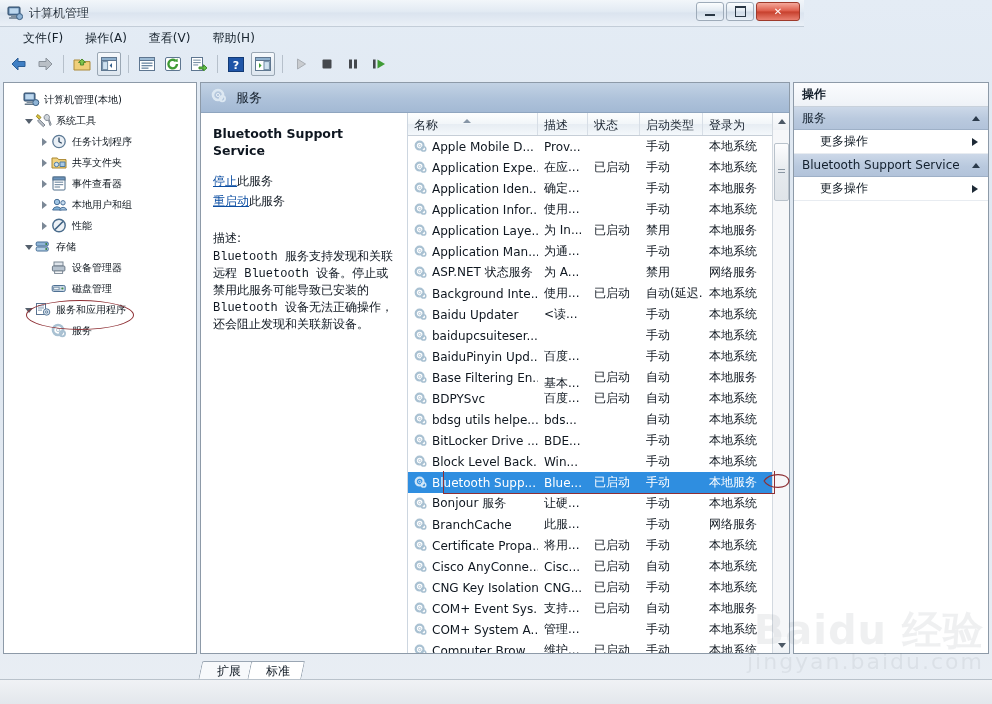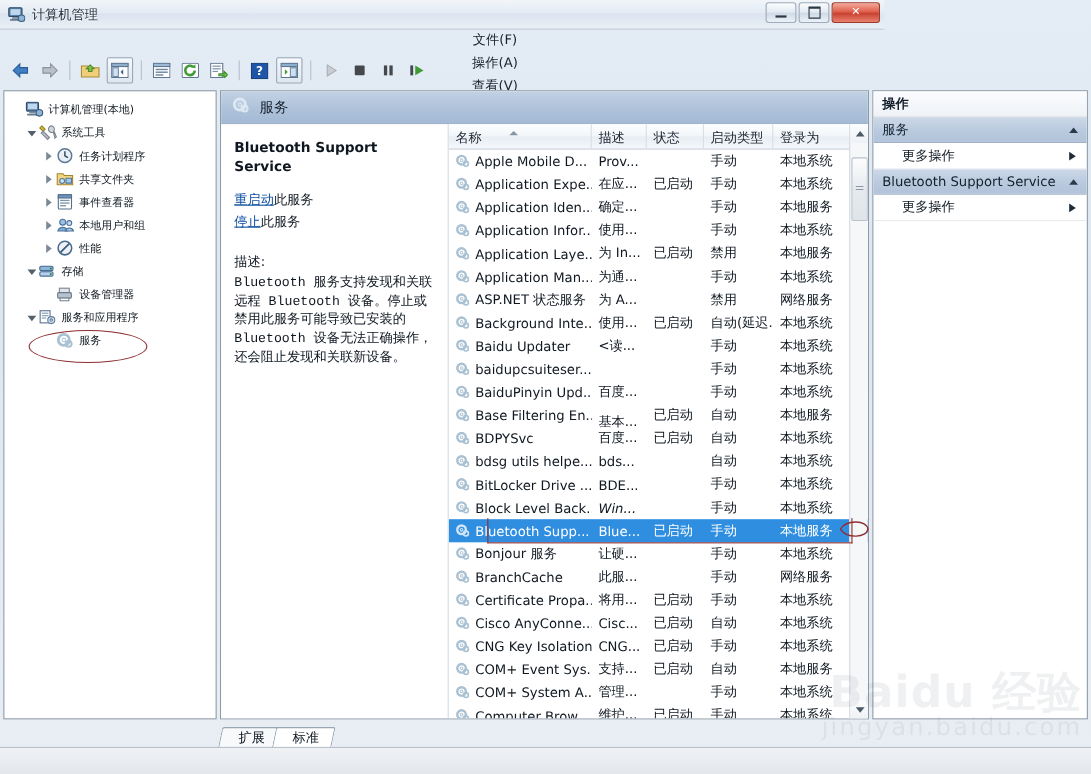--- a/index.html
+++ b/index.html
@@ -42,21 +42,21 @@
     width: 44px;
     background: linear-gradient(180deg,#f4a89a 0%, #dd5b49 48%, #c63f2c 52%, #e98070 100%);
     border-color: #9e3a2b; color:#fff; font-weight: bold;
   }
   .winbtn .glyph-min { display:block; width:10px; height:2px; background:#2a3744; margin-top:7px;}
   .winbtn .glyph-max { display:block; width:9px; height:8px; border:1px solid #2a3744; border-top-width:2px;}
 
   
   .menubar {
     position: absolute; left: 0; top: 26px; width: 888px; height: 24px;
-    display: flex; align-items: center; padding-left: 12px; box-sizing: border-box; flex-direction: column;
+    display: flex; align-items: center; padding-left: 12px; box-sizing: border-box;
   }
   .menuitem { font-size: 12px; color: #17232e; padding: 2px 11px; cursor: default; }
 
   
   .toolbar {
     position: absolute; left: 0; top: 50px; width: 992px; height: 28px;
     display: flex; align-items: center; padding-left: 6px; box-sizing: border-box;
   }
   .tb { width: 22px; height: 22px; margin: 0 2px; position: relative;
         display:flex; align-items:center; justify-content:center; }
@@ -456,20 +456,30 @@
         <span class="ticon">
           <svg width="17" height="15" viewBox="0 0 17 15">
             <rect x="3" y="2" width="9" height="4" fill="#dfe5eb" stroke="#7b8794"></rect>
             <rect x="1.4" y="6" width="12.5" height="5" rx="1" fill="#b6c2ce" stroke="#6c7a88"></rect>
             <rect x="3.6" y="11" width="8" height="2.4" fill="#fff" stroke="#7b8794"></rect>
           </svg>
         </span>
         <span>设备管理器</span>
       </div>
 
+      <div class="tnode" style="padding-left:43px">
+        <span class="ticon">
+          <svg width="17" height="15" viewBox="0 0 17 15">
+            <rect x="1.2" y="4.5" width="13" height="6" rx="1.4" fill="#c9d8e6" stroke="#4f7194"></rect>
+            <circle cx="11.4" cy="7.5" r="1.1" fill="#3f8c3f"></circle>
+            <rect x="2.6" y="6.2" width="5.5" height="2.6" fill="#eef4f9" stroke="#7b93aa"></rect>
+          </svg>
+        </span>
+        <span>磁盘管理</span>
+      </div>
 
       <div class="tnode" style="padding-left:14px">
         <span class="tw">
             <i class="arrow-open"></i>
           </span>
         <span class="ticon">
           <svg width="17" height="15" viewBox="0 0 17 15">
             <rect x="1.5" y="1.5" width="9" height="11" fill="#fff" stroke="#5a7governor"></rect>
             <rect x="1.5" y="1.5" width="9" height="11" fill="#fff" stroke="#5a7391"></rect>
             <rect x="3" y="3.2" width="6" height="1.1" fill="#88a0b6"></rect>
@@ -509,24 +519,24 @@
       </span>
       <span class="mid-head-label">服务</span>
     </div>
 
     <div class="mid-body">
 
       <div class="detail">
         <div class="detail-title">Bluetooth Support Service</div>
         <div class="detail-links">
           <div>
-            <a class="lnk" href="#"><u>重启动</u></a><span>此服务</span>
+            <a class="lnk" href="#"><u>停止</u></a><span>此服务</span>
           </div>
           <div>
-            <a class="lnk" href="#"><u>停止</u></a><span>此服务</span>
+            <a class="lnk" href="#"><u>重启动</u></a><span>此服务</span>
           </div>
         </div>
         <div class="desc-label">描述:</div>
         <div class="desc-text">Bluetooth 服务支持发现和关联远程 Bluetooth 设备。停止或禁用此服务可能导致已安装的 Bluetooth 设备无法正确操作，还会阻止发现和关联新设备。</div>
       </div>
 
       <div class="tablewrap">
         <div class="lv-header">
           <div class="lv-th" style="width:130px">
             <span>名称</span>
@@ -750,21 +760,21 @@
             </div>
             <div class="lv-row">
               <div class="cell name" style="width: 130px;">
                 <span class="svc-ico"><svg width="14" height="13" viewBox="0 0 14 13">
                     <circle cx="5.6" cy="5.6" r="3.9" fill="none" stroke="#a9c1d2" stroke-width="2.2"></circle>
                     <circle cx="5.6" cy="5.6" r="1.2" fill="#ffffff" stroke="#b7cbd9"></circle>
                     <circle cx="9.6" cy="8.9" r="2.2" fill="none" stroke="#a9c1d2" stroke-width="1.5"></circle>
                   </svg></span>
                 <span>Block Level Back...</span>
               </div>
-              <div class="cell" style="width: 50px; font-style: italic;">Win...</div>
+              <div class="cell" style="width: 50px;">Win...</div>
               <div class="cell" style="width: 52px;"></div>
               <div class="cell" style="width: 63px;">手动</div>
               <div class="cell" style="width: 67px;">本地系统</div>
             </div>
             <div class="lv-row sel">
               <div class="cell name" style="width: 130px;">
                 <span class="svc-ico"><svg width="14" height="13" viewBox="0 0 14 13">
                     <circle cx="5.6" cy="5.6" r="3.9" fill="none" stroke="#cfe5f7" stroke-width="2.2"></circle>
                     <circle cx="5.6" cy="5.6" r="1.2" fill="#2f8ee0" stroke="#cfe5f7"></circle>
                     <circle cx="9.6" cy="8.9" r="2.2" fill="none" stroke="#cfe5f7" stroke-width="1.5"></circle>

